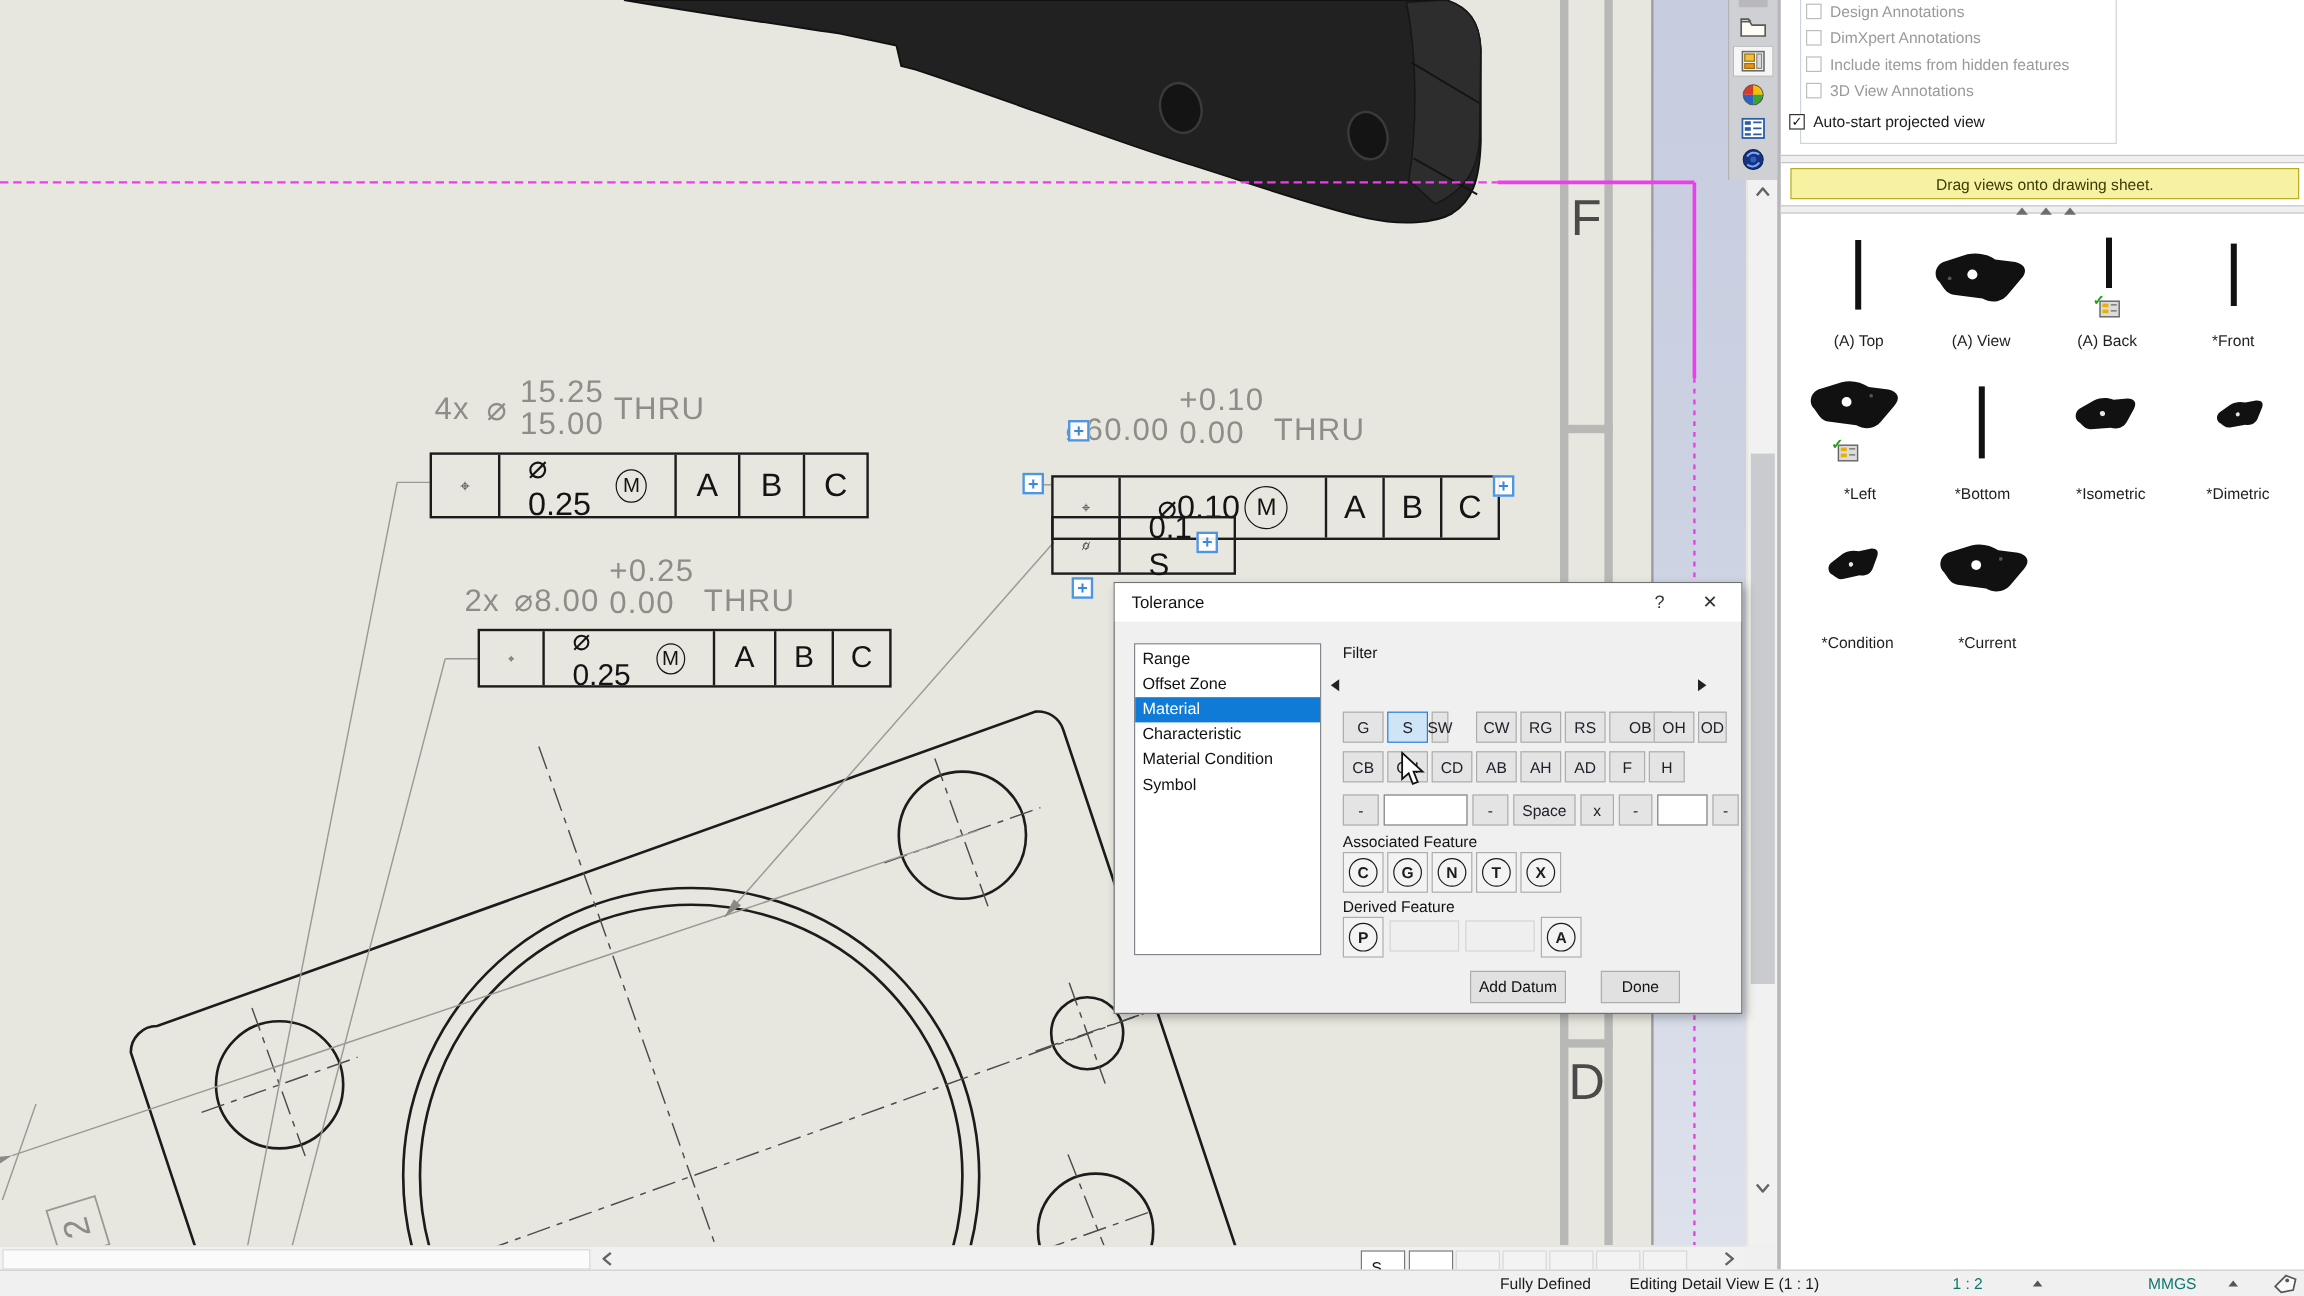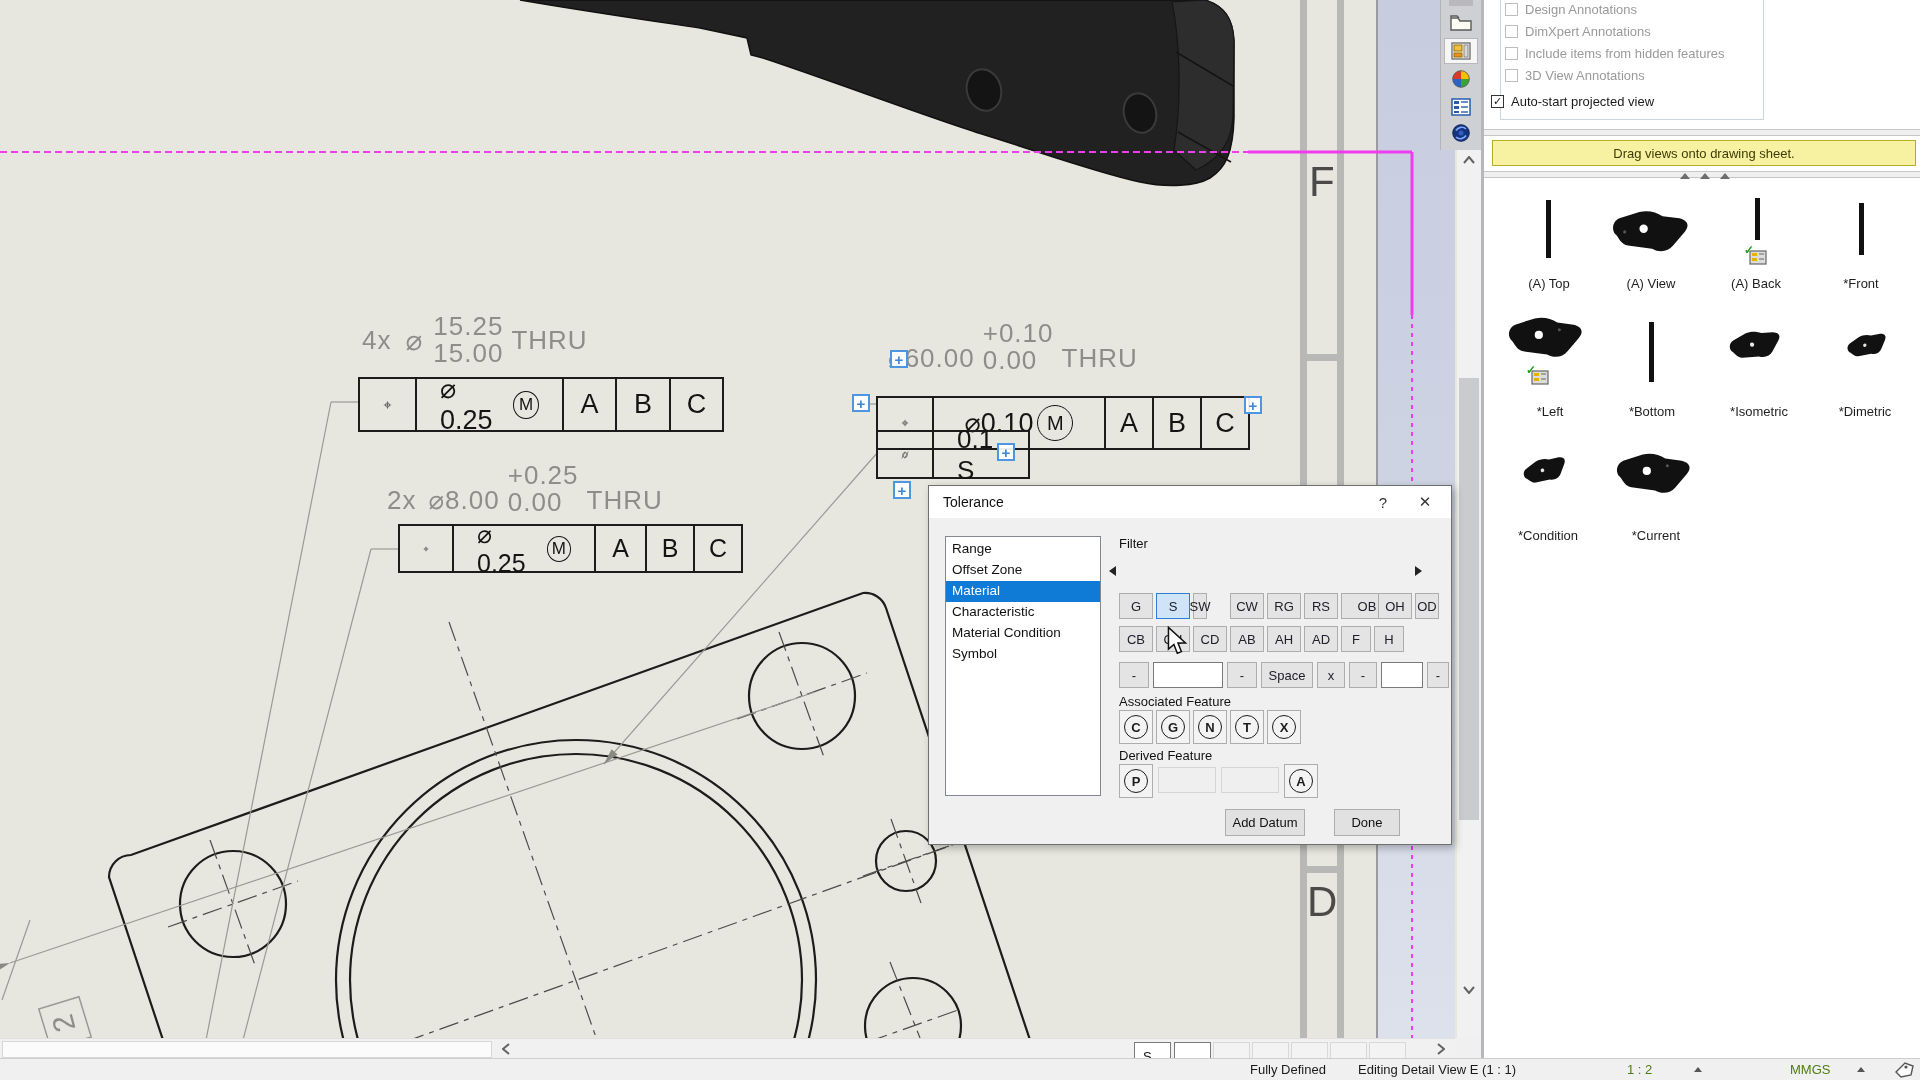--- a/index.html
+++ b/index.html
@@ -74,21 +74,21 @@
   .keyin.dis{background:#efefef;border-color:#d5d5d5;}
   .cbtn{position:absolute;width:34px;height:34px;background:#f3f3f3;border:1px solid #adadad;box-sizing:border-box;
         display:flex;align-items:center;justify-content:center;}
   .cbtn .circ{width:22px;height:22px;border:1.6px solid #1c1c1c;border-radius:50%;display:flex;align-items:center;
         justify-content:center;font-size:13px;font-weight:bold;color:#1c1c1c;}
   .pushbtn{position:absolute;height:27px;background:#e1e1e1;border:1px solid #adadad;box-sizing:border-box;
         font-size:13px;color:#111;display:flex;align-items:center;justify-content:center;}
   
   #statusbar{position:absolute;left:0;top:1058px;width:1920px;height:22px;background:#f0f0f0;
              border-top:1px solid #cfcfcf;z-index:6;font-size:13px;color:#1a1a1a;}
-  #statusbar .gray{color:#4d7c0f;}
+  #statusbar .gray{color:#0f766e;}
   .caret{width:0;height:0;border-left:4px solid transparent;border-right:4px solid transparent;border-bottom:5px solid #555;position:absolute;}
   
   #cursor{position:absolute;left:1166px;top:626px;z-index:9;}
 </style>
 </head>
 <body>
 
 <div id="root">
 
   <div class="vpgrad"></div>

